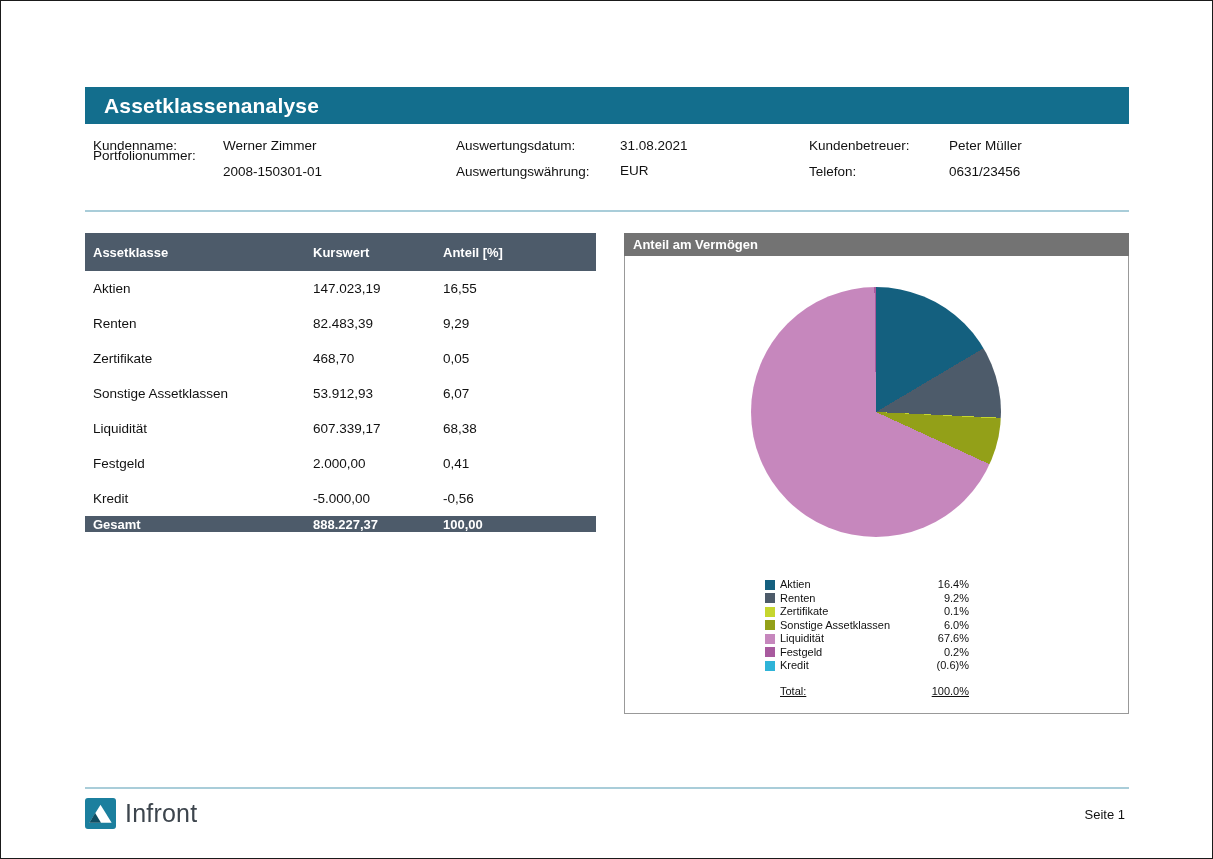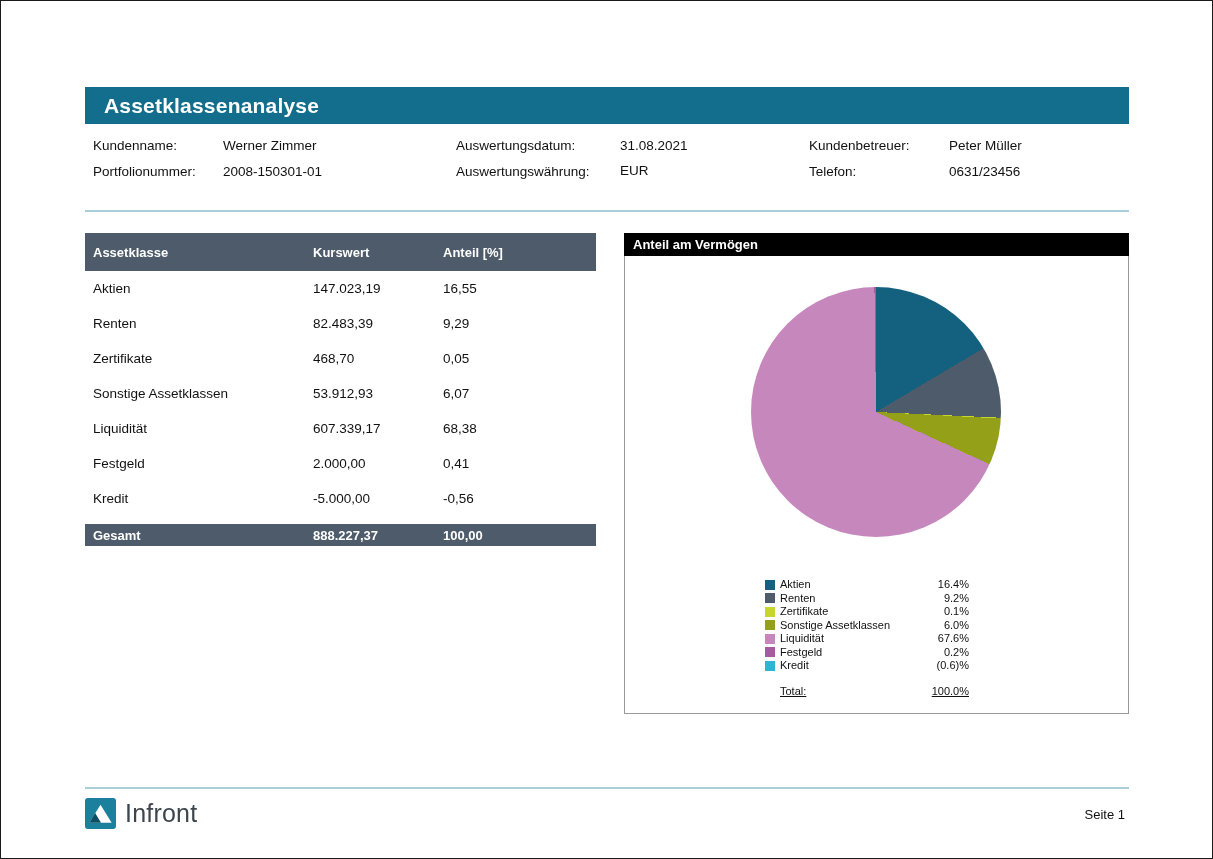--- a/index.html
+++ b/index.html
@@ -18,45 +18,45 @@
     position:absolute; left:84px; top:86px; width:1044px; height:37px;
     background:#136e8d; color:#ffffff;
     font-size:21px; font-weight:bold;
     line-height:37px; padding-left:19px;
     letter-spacing:0.2px;
   }
   
   .meta { position:absolute; left:84px; top:134px; width:1044px; height:54px; }
   .meta span { position:absolute; font-size:13.5px; white-space:nowrap; }
   .m-l0 { left:8px;   top:3px; }   .m-v0 { left:138px; top:3px; }
-  .m-l1 { left:8px;   top:29px; }  .m-v1 { left:138px; top:29px; }
+  .m-l1 { left:8px;   top:13px; }  .m-v1 { left:138px; top:29px; }
   .m-l2 { left:371px; top:3px; }   .m-v2 { left:535px; top:3px; }
   .m-l3 { left:371px; top:29px; }  .m-v3 { left:535px; top:28px; }
   .m-l4 { left:724px; top:3px; }   .m-v4 { left:864px; top:3px; }
   .m-l5 { left:724px; top:29px; }  .m-v5 { left:864px; top:29px; }
   .divider {
     position:absolute; left:84px; width:1044px; height:2px;
     background:#a9cdd9;
   }
   .divider.top { top:209px; }
   .divider.bottom { top:786px; }
   
   .asset-table { position:absolute; left:84px; top:232px; width:511px; }
   .t-head, .t-row, .t-total {
     display:grid; grid-template-columns:220px 130px 1fr;
     padding:0 8px; align-items:center;
   }
   .t-head  { background:#4d5b6a; color:#fff; font-weight:bold; height:38px; font-size:13px; }
   .t-row   { height:35px; font-size:13.5px; background:#fff; }
-  .t-total { background:#4d5b6a; color:#fff; font-weight:bold; height:22px; font-size:13px;margin-top:8px; }
+  .t-total { background:#4d5b6a; color:#fff; font-weight:bold; height:16px; font-size:13px; }
   .num { text-align:left; }
   
   .panel-head {
     position:absolute; left:623px; top:232px; width:505px; height:23px;
-    background:#000000; color:#fff; font-weight:bold; font-size:13px;
+    background:#737373; color:#fff; font-weight:bold; font-size:13px;
     line-height:23px; padding-left:9px;
   }
   .panel-body {
     position:absolute; left:623px; top:255px; width:505px; height:458px;
     border:1px solid #999; border-top:none; background:#fff;
   }
   .pie {
     position:absolute; left:126px; top:31px; width:250px; height:250px;
     border-radius:50%;
   }

